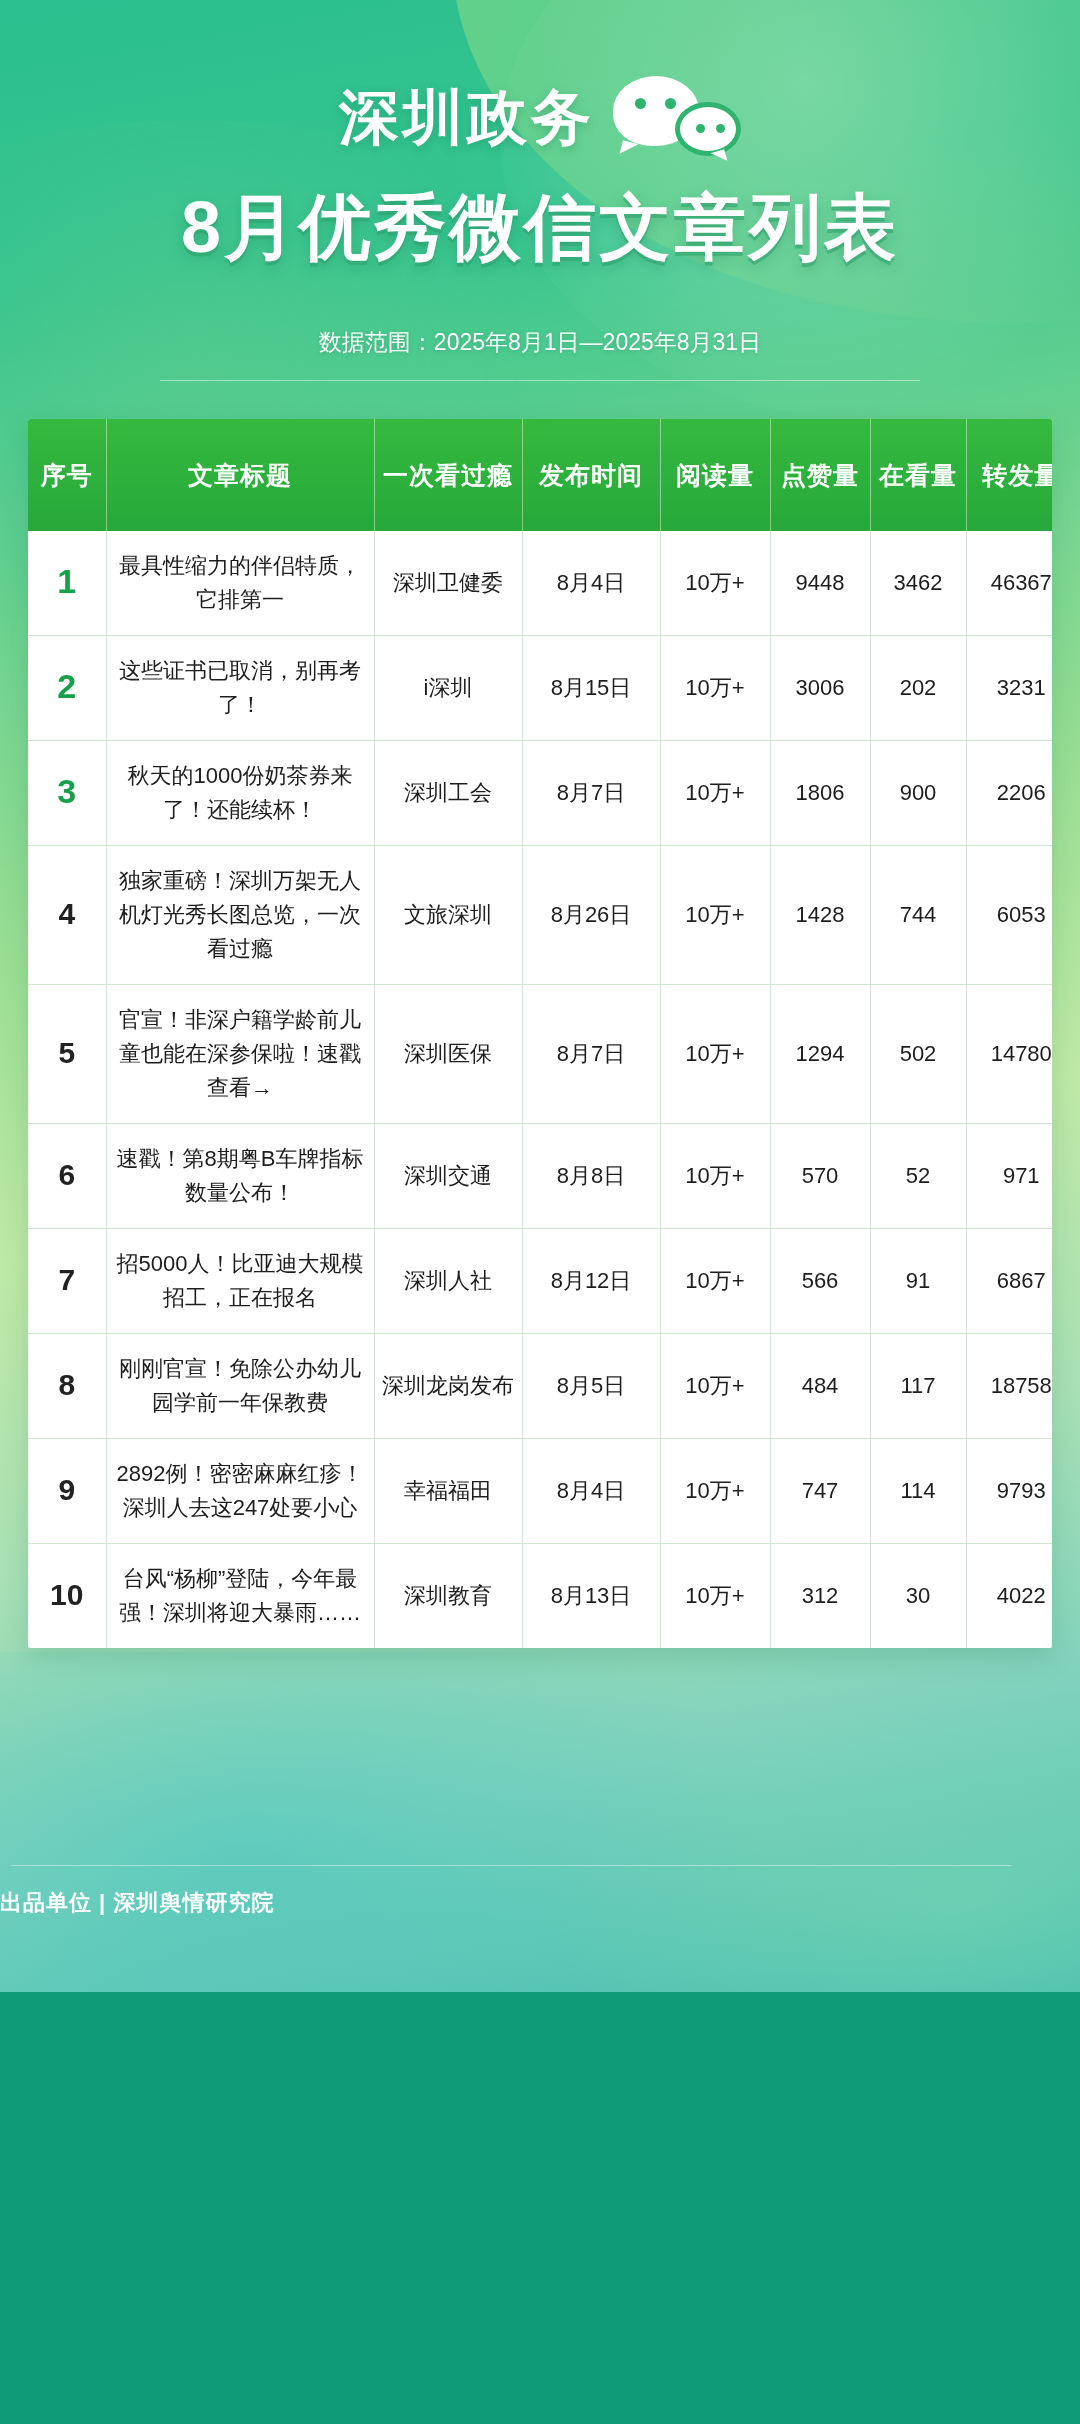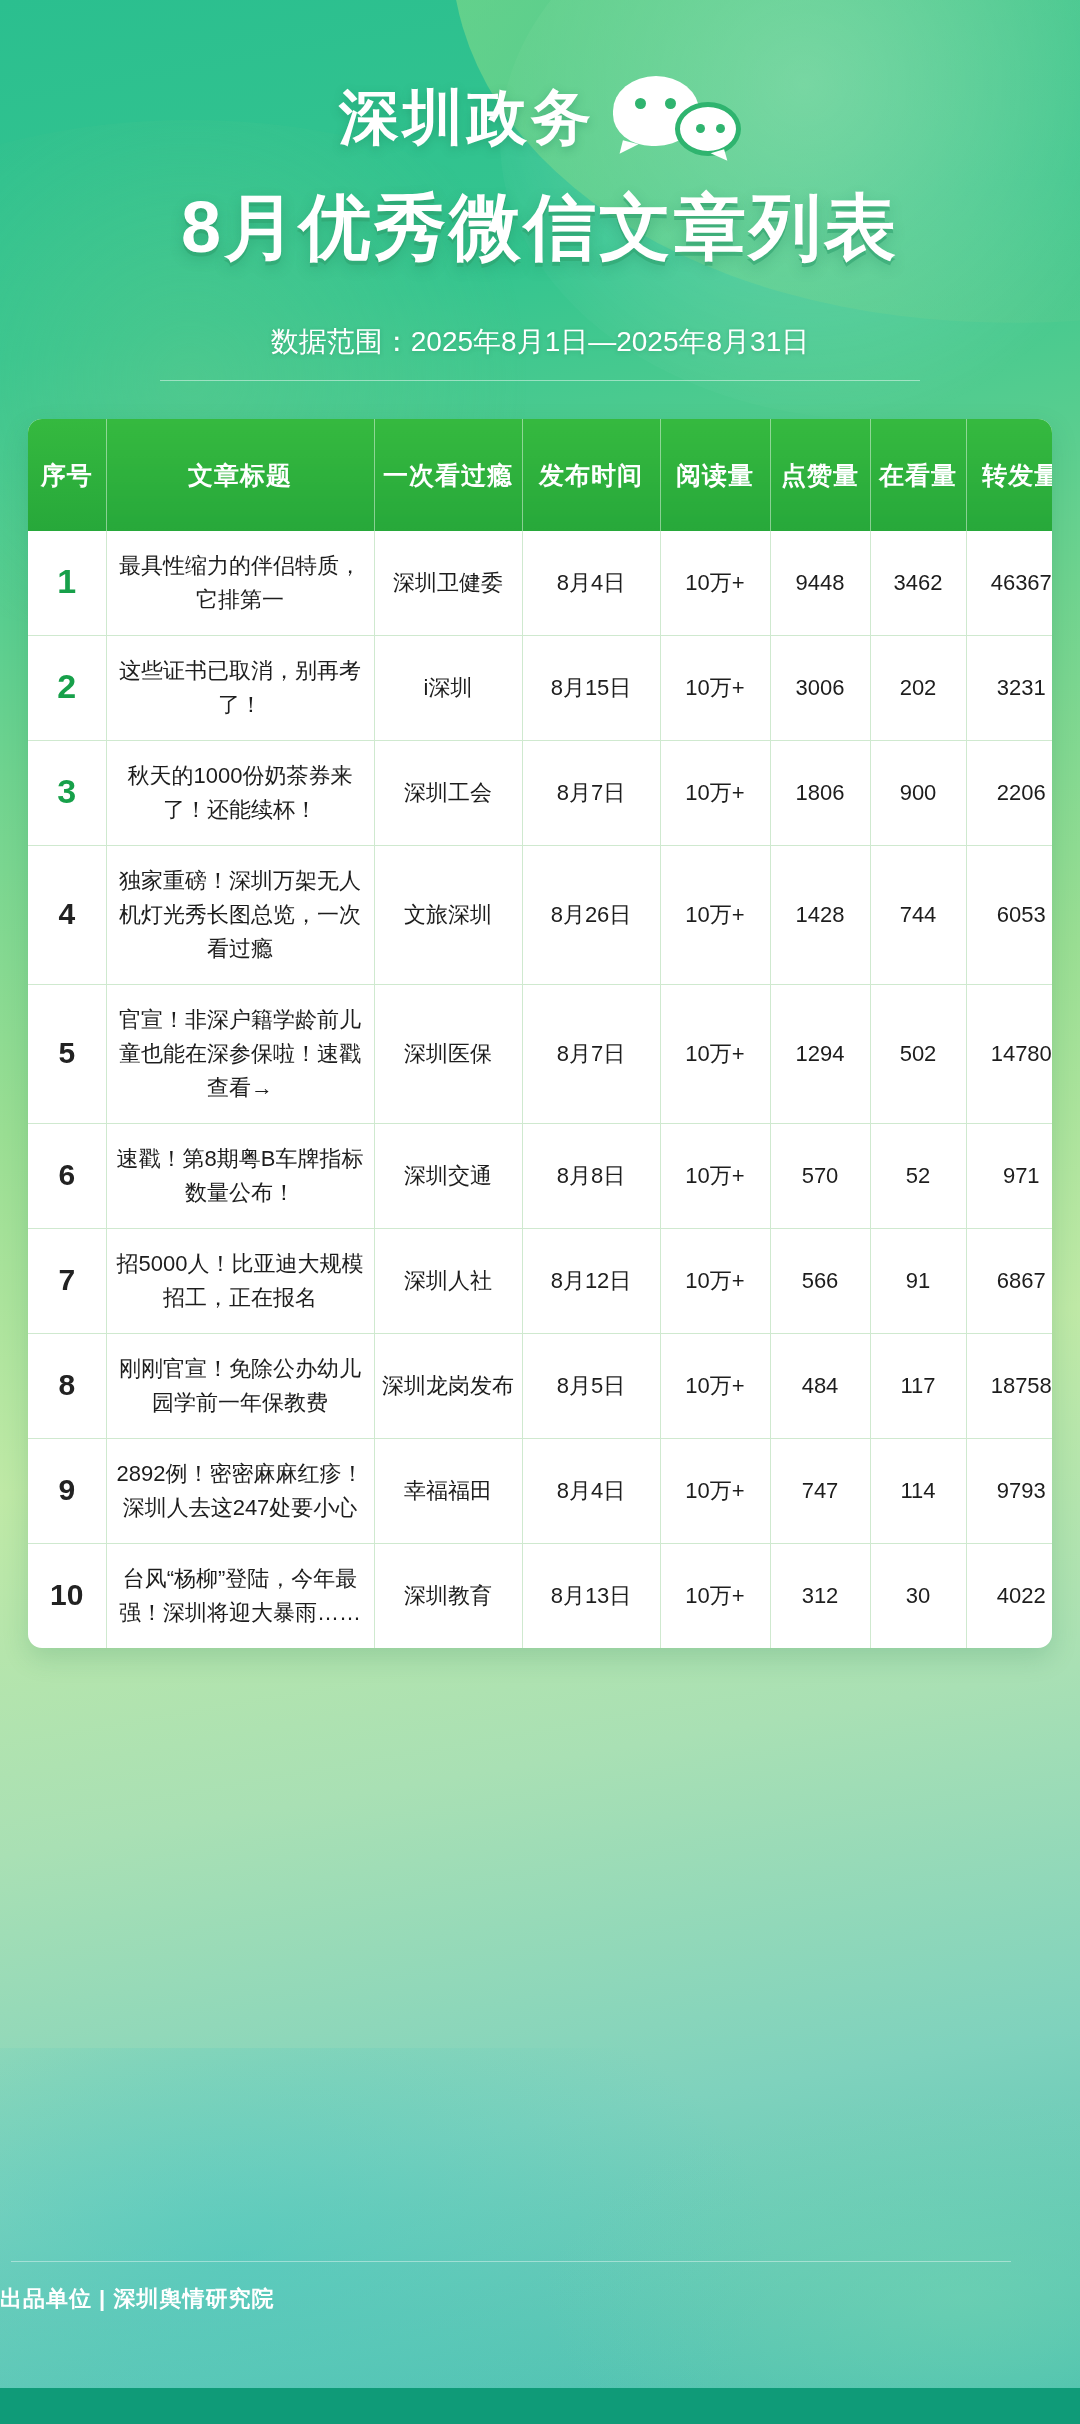--- a/index.html
+++ b/index.html
@@ -9,21 +9,21 @@
   body {
     width: 1080px;
     height: 2424px;
     font-family: "Liberation Sans", "DejaVu Sans", sans-serif;
     background: #0f9b78;
     overflow: hidden;
   }
   .poster {
     position: relative;
     width: 1080px;
-    height: 2388px;
+    height: 1992px;
     overflow: hidden;
     background: linear-gradient(170deg, #2bbf8f 0%, #35c58f 14%, #6fd38f 30%, #9ade93 44%, #bfe9a6 58%, #a9e0b4 72%, #7fd2bd 86%, #49bfae 100%);
   }
   
   .blob {
     position: absolute;
     border-radius: 50%;
     filter: blur(0px);
     pointer-events: none;
   }
@@ -136,38 +136,38 @@
     margin-top: 14px;
     font-size: 72px;
     font-weight: bold;
     color: #ffffff;
     letter-spacing: 3px;
     text-shadow: 0 4px 0 rgba(46,160,110,0.55), 0 6px 14px rgba(24,120,80,0.30);
   }
   .meta {
     margin-top: 46px;
     color: #ffffff;
-    font-size: 28px;
+    font-size: 23px;
     line-height: 40px;
     text-shadow: 0 1px 4px rgba(30,120,80,0.30);
   }
   .divider {
     width: 760px;
     height: 1px;
     margin: 18px auto 0;
     background: rgba(255,255,255,0.45);
   }
 
   
   .card {
     position: relative;
     z-index: 5;
     margin: 38px 28px 0;
     background: #ffffff;
-    border-radius: 14px;
+    border-radius: 2px;
     box-shadow: 0 10px 26px rgba(20,110,80,0.18);
     overflow: hidden;
   }
   table.rank {
     width: 100%;
     border-collapse: collapse;
     table-layout: fixed;
   }
   table.rank thead th {
     background: #2eb33f;

